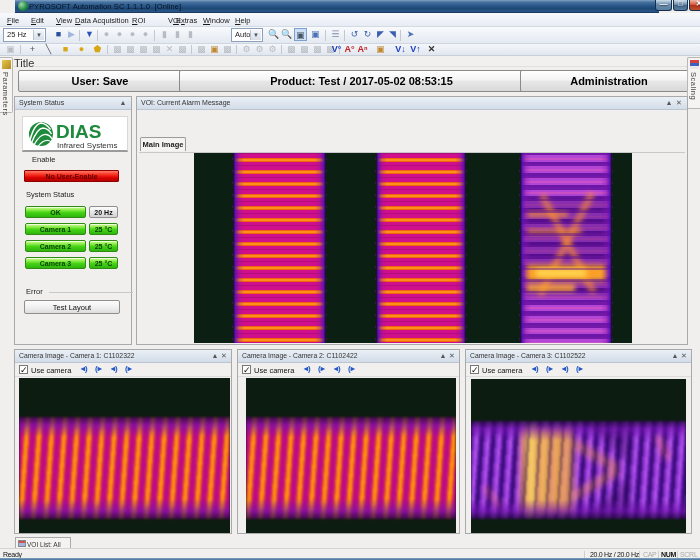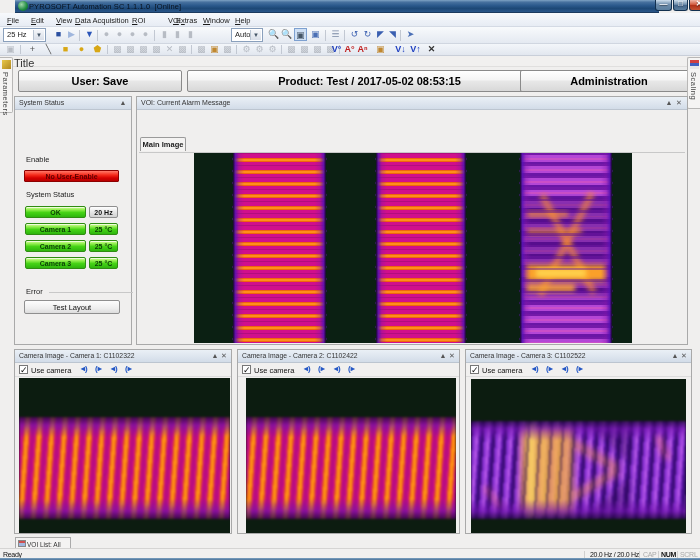--- a/index.html
+++ b/index.html
@@ -172,35 +172,46 @@
 <span class="tico" style="left:394px;top:-1px;color:#2040c0;font-weight:bold">V↓</span>
 <span class="tico" style="left:409px;top:-1px;color:#2040c0;font-weight:bold">V↑</span>
 <span class="tico" style="left:425px;top:-1px;color:#333;font-weight:bold">✕</span>
 </div>
 
 <div id="titlestrip" class="abs">
     <span>Title</span>
   </div>
 
 <div class="bigbtn" style="left:18px;width:164px">User: Save</div>
-<div class="bigbtn" style="left:187px;width:365px">Product: Test / 2017-05-02 08:53:15</div>
+<div class="bigbtn" style="left:179px;width:365px">Product: Test / 2017-05-02 08:53:15</div>
 <div class="bigbtn" style="left:520px;width:178px">Administration</div>
 
 <div class="vtab" id="lefttab" style="left:0;top:57px;height:56px">
     <span class="vi" style="background:linear-gradient(135deg,#e8c84a,#b08820)"></span>
     <span class="vt">Parameters</span>
   </div>
 <div class="vtab" id="righttab" style="top:57px;height:52px">
     <span class="vi" style="background:linear-gradient(180deg,#d04040 33%,#4060c0 33% 66%,#e8e8e8 66%)"></span>
     <span class="vt">Scaling</span>
   </div>
 
 <div class="panel" style="left:14px;top:96px;width:118px;height:249px">
  <div class="phead">System Status<span class="pin" style="right:4px">▲</span></div>
- <div class="lbl" style="left:11px;top:58px">Enable</div>
+ <div id="logobox">
+  <svg width="104" height="34" viewBox="0 0 104 34">
+   <circle cx="18" cy="17" r="12" fill="#1e8a3c"></circle>
+   <path d="M7 23 C10 12, 14 6.5, 18 6 C22 6.5, 25 9, 27.5 12.5" stroke="#fff" stroke-width="1.5" fill="none"></path>
+   <path d="M8.5 26 C12 17, 16 11, 20 11 C24 11.5, 27 14, 28.5 17" stroke="#fff" stroke-width="1.4" fill="none"></path>
+   <path d="M11 28 C14.5 21.5, 19 17, 23 17.5 C26 18, 28 20, 29 22" stroke="#fff" stroke-width="1.3" fill="none"></path>
+   <path d="M15 29.5 C18 25.5, 22 23, 25.5 23.5 C27.5 24, 28.5 25, 29 26" stroke="#fff" stroke-width="1.1" fill="none"></path>
+   <text x="33" y="21" font-family="Liberation Sans" font-size="19" font-weight="bold" fill="#1e8a3c">DIAS</text>
+   <text x="34" y="31" font-family="Liberation Sans" font-size="8" fill="#333">Infrared Systems</text>
+  </svg>
+ </div>
+ <div class="lbl" style="left:17px;top:58px">Enable</div>
  <div id="redbtn">No User-Enable</div>
  <div class="lbl" style="left:11px;top:93px">System Status</div>
  <div class="grnbtn" style="left:10px;top:109px;width:61px">OK</div>
  <div class="whtbtn" style="left:74px;top:109px;width:29px">20 Hz</div>
  <div class="grnbtn" style="left:10px;top:126px;width:61px">Camera 1</div>
  <div class="grnbtn" style="left:74px;top:126px;width:29px">25 °C</div>
  <div class="grnbtn" style="left:10px;top:143px;width:61px">Camera 2</div>
  <div class="grnbtn" style="left:74px;top:143px;width:29px">25 °C</div>
  <div class="grnbtn" style="left:10px;top:160px;width:61px">Camera 3</div>
  <div class="grnbtn" style="left:74px;top:160px;width:29px">25 °C</div>

